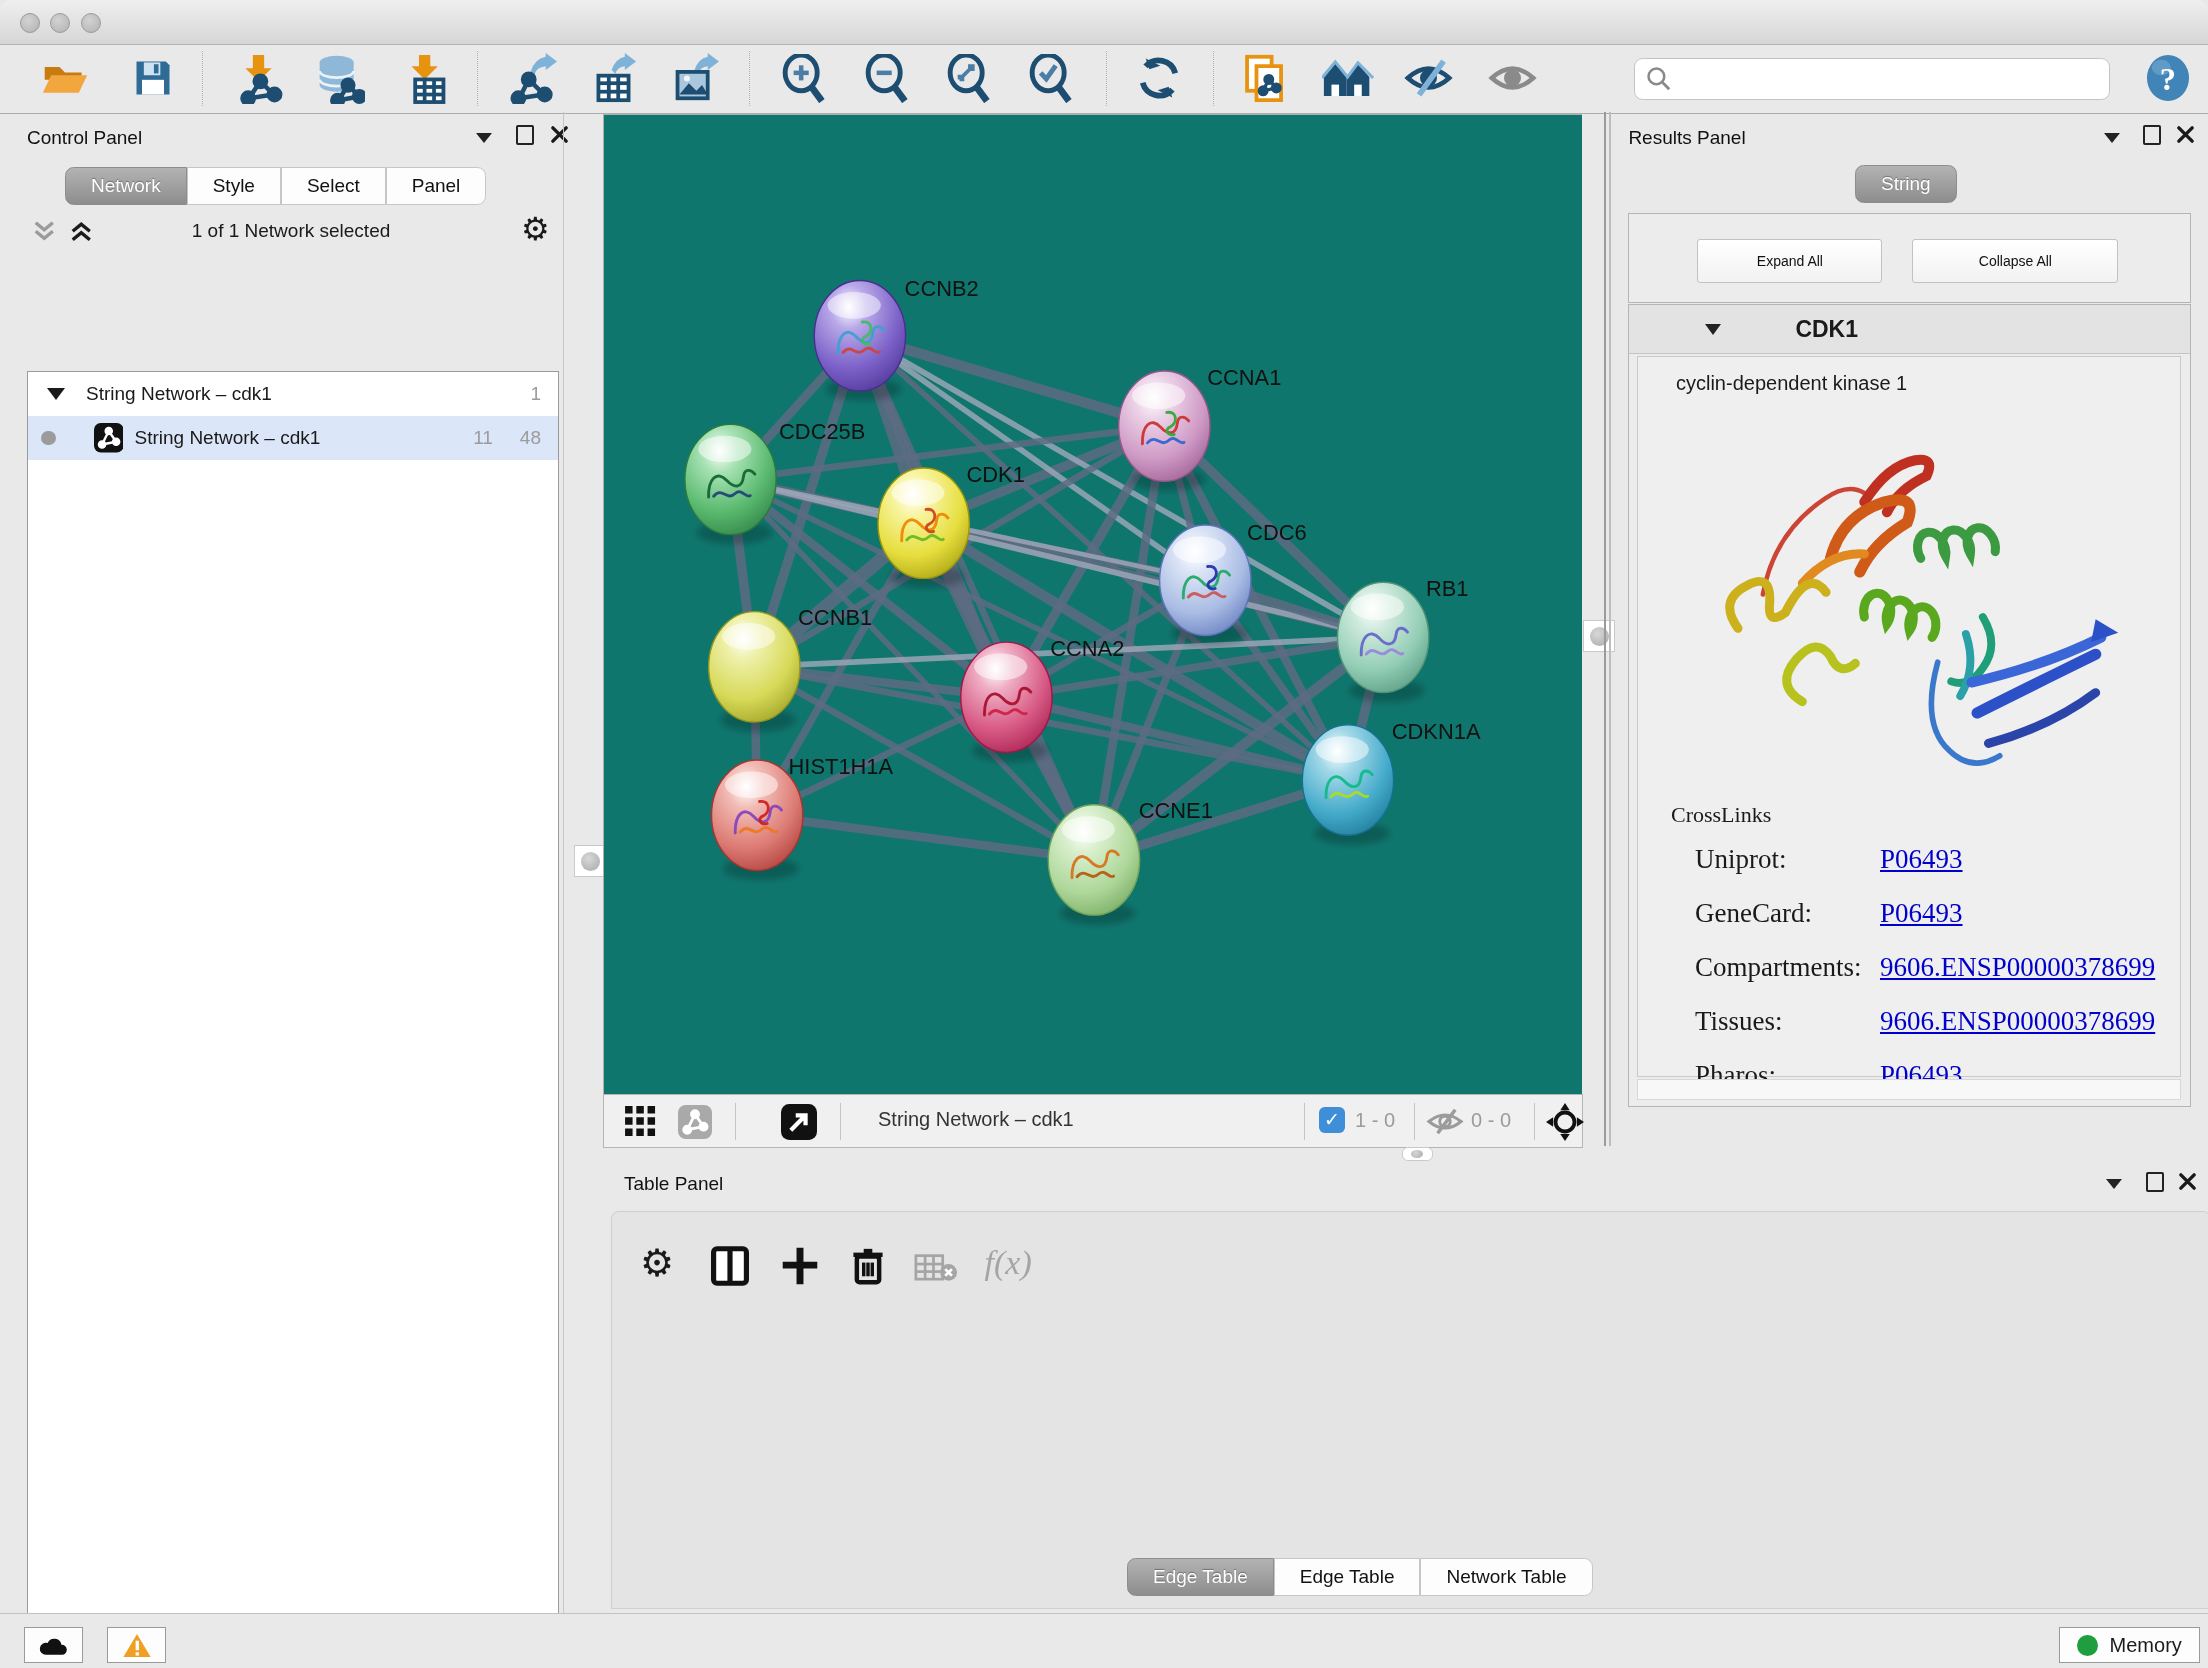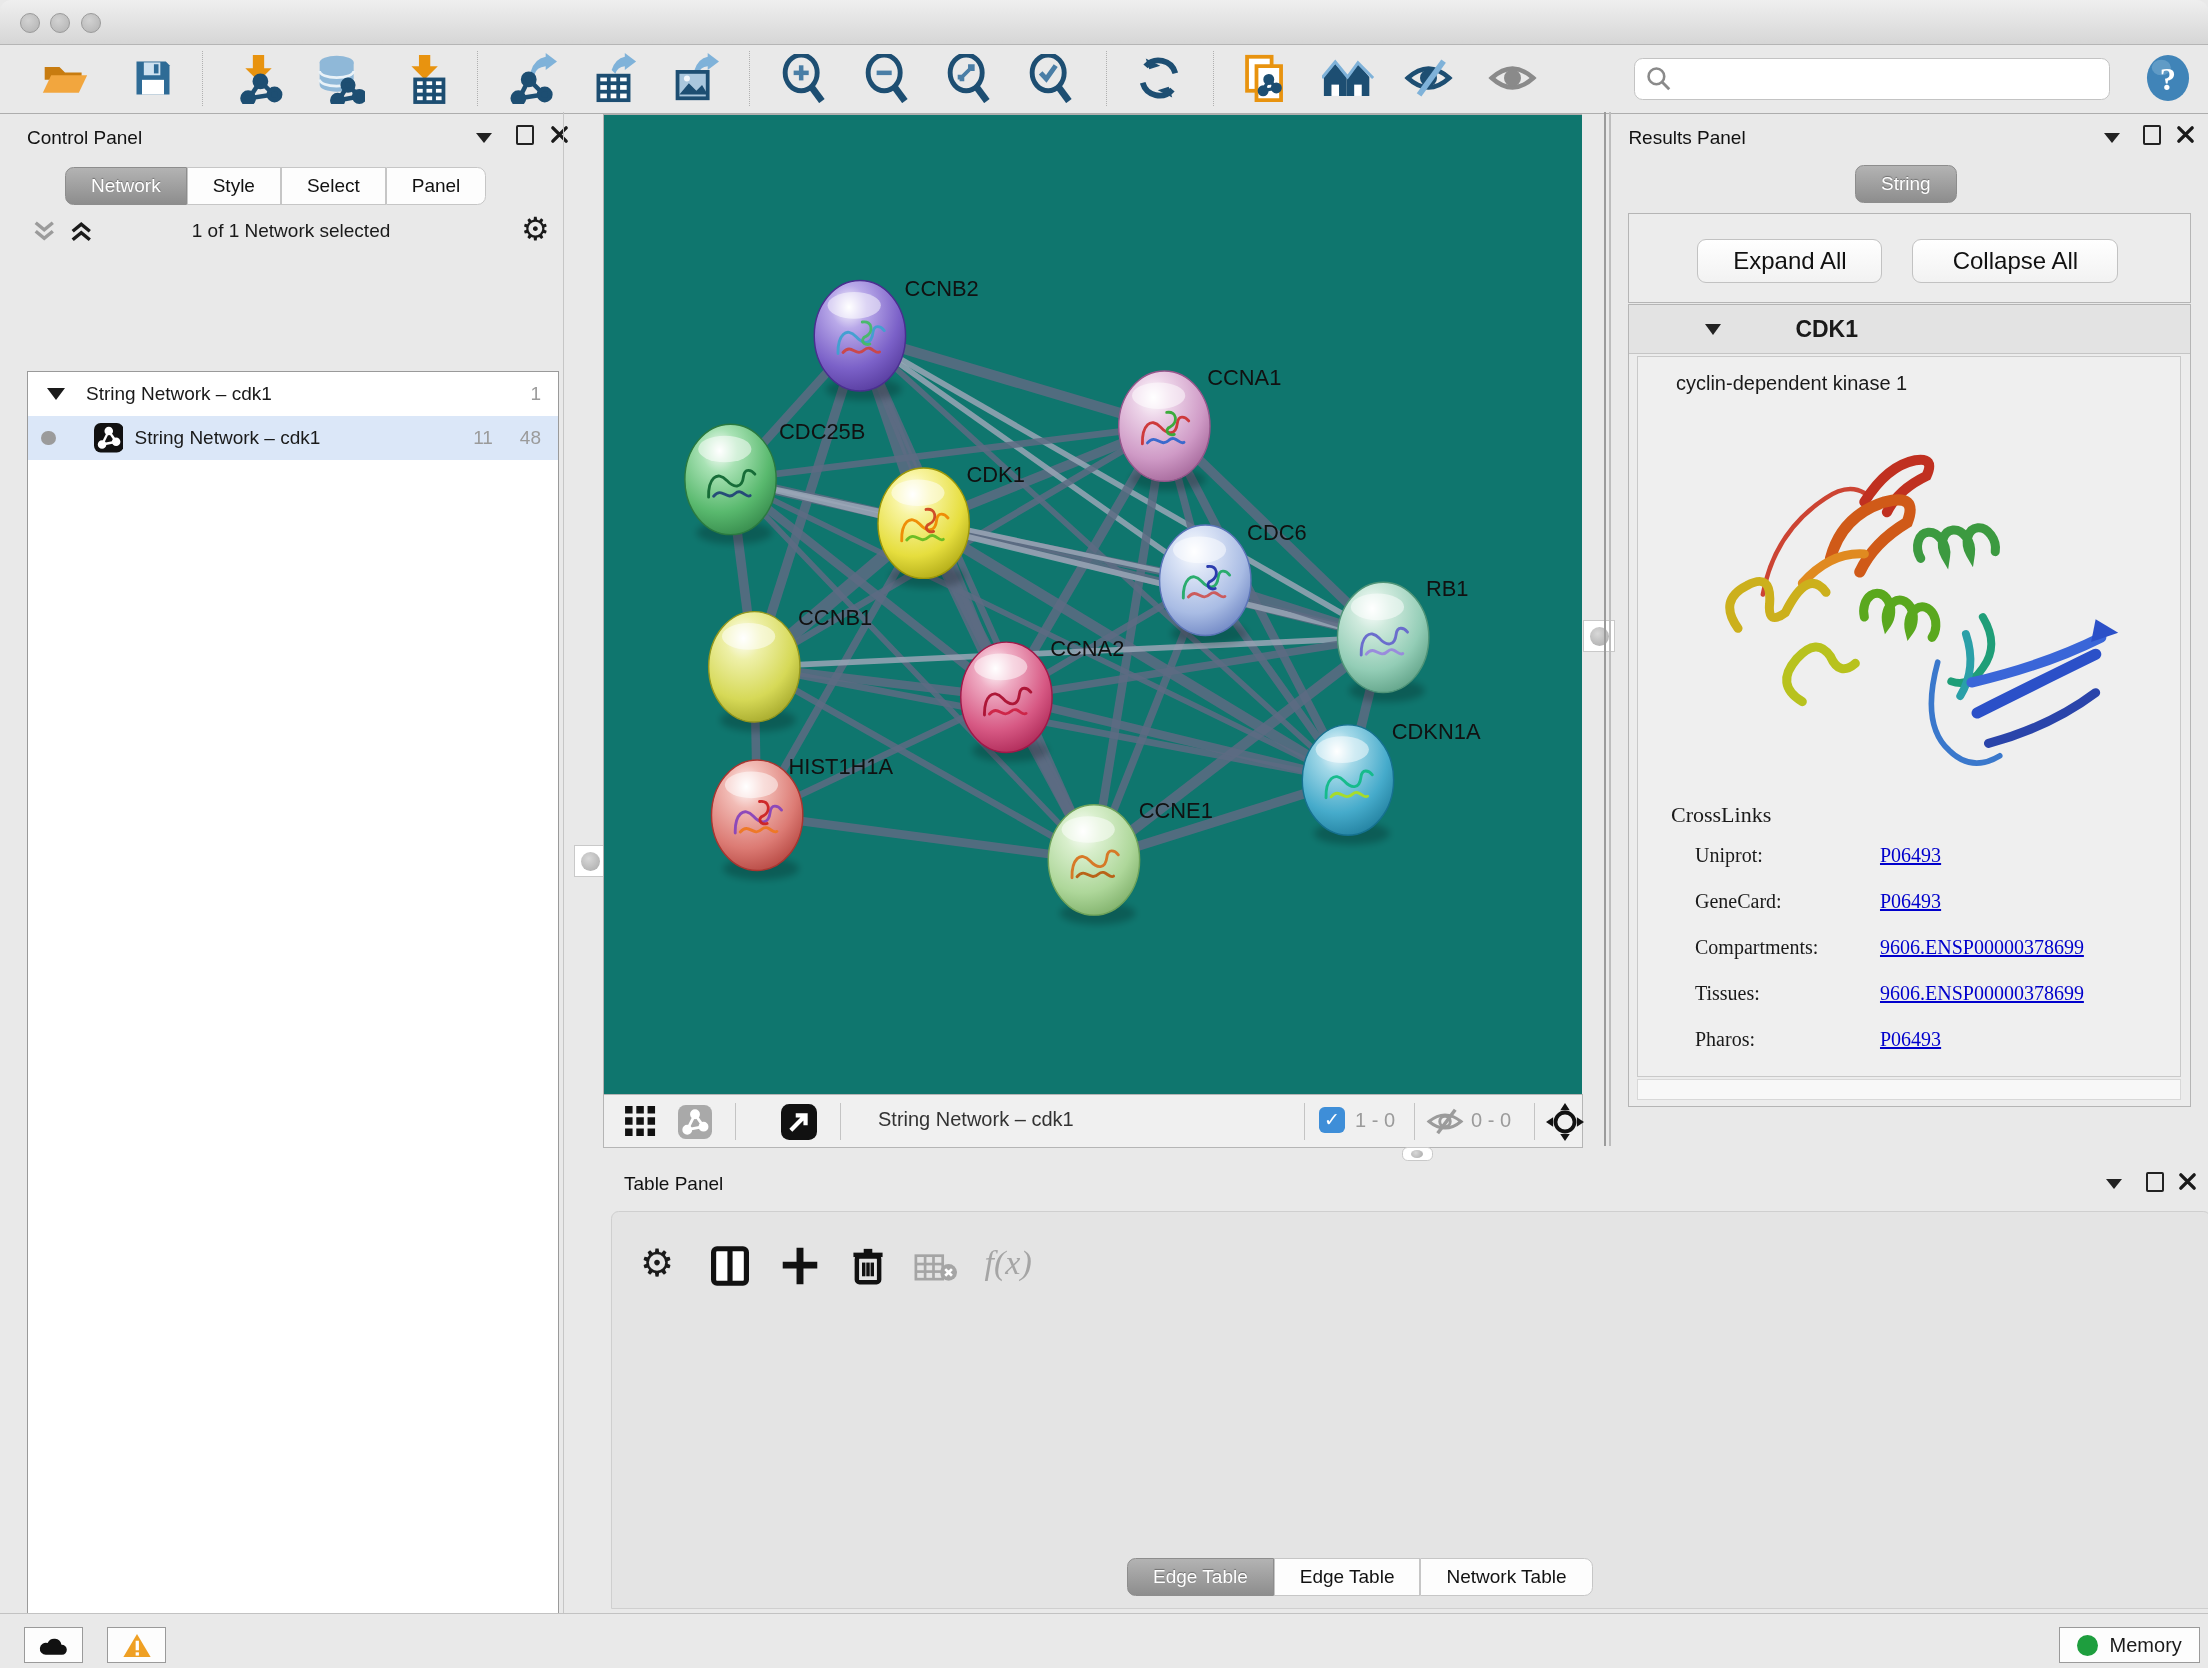--- a/index.html
+++ b/index.html
@@ -43,25 +43,25 @@
   .tri-down{width:0;height:0;border-left:9.5px solid transparent;border-right:9.5px solid transparent;
     border-top:12.4px solid #1a1a1a;}
   
   #canvas{position:absolute;left:603px;top:114px;width:978px;height:980px;background:#0f766e;
     border-left:1px solid #b0b0b0;border-top:1px solid #b0b0b0;}
   #navbar{position:absolute;left:603px;top:1094px;width:978px;height:52px;background:#f0f0f0;
     border:1px solid #b5b5b5;}
   .navsep{position:absolute;top:7.6px;height:37px;border-left:1px solid #c4c4c4;}
   
   .card{position:absolute;background:#ececec;border:1.9px solid #b5b5b5;}
-  .btn{background:linear-gradient(#ffffff,#f2f2f2);border:1px solid #c2c2c2;border-radius:9px;
-    font-size:24px;color:#111;display:flex;align-items:center;justify-content:center;}
+  .btn{background:linear-gradient(#ffffff,#f2f2f2);border:1px solid #c2c2c2;border-radius:3px;
+    font-size:14px;color:#111;display:flex;align-items:center;justify-content:center;}
   .serif{font-family:"Liberation Serif",serif;}
   .xlink{color:#0000cc;text-decoration:underline;}
-  .xrow{display:flex;font-size:20px;margin-bottom:23px;}
+  .xrow{display:flex;font-size:27px;margin-bottom:23px;}
   .xrow .xl{width:185px;}
   
   #statusbar{position:absolute;left:0;top:1613px;width:2208px;height:55px;background:#e9e9e9;
     border-top:1px solid #c2c2c2;}
   .status-box{position:absolute;top:13.3px;height:34px;background:#fdfdfd;border:1.9px solid #9a9a9a;
     display:flex;align-items:center;justify-content:center;}
   .grip{position:absolute;background:#fff;border:1px solid #c9c9c9;display:flex;
     align-items:center;justify-content:center;}
   .grip i{display:block;width:19px;height:19px;border-radius:50%;
     background:radial-gradient(circle at 40% 35%,#d8d8d8,#a8a8a8);}

